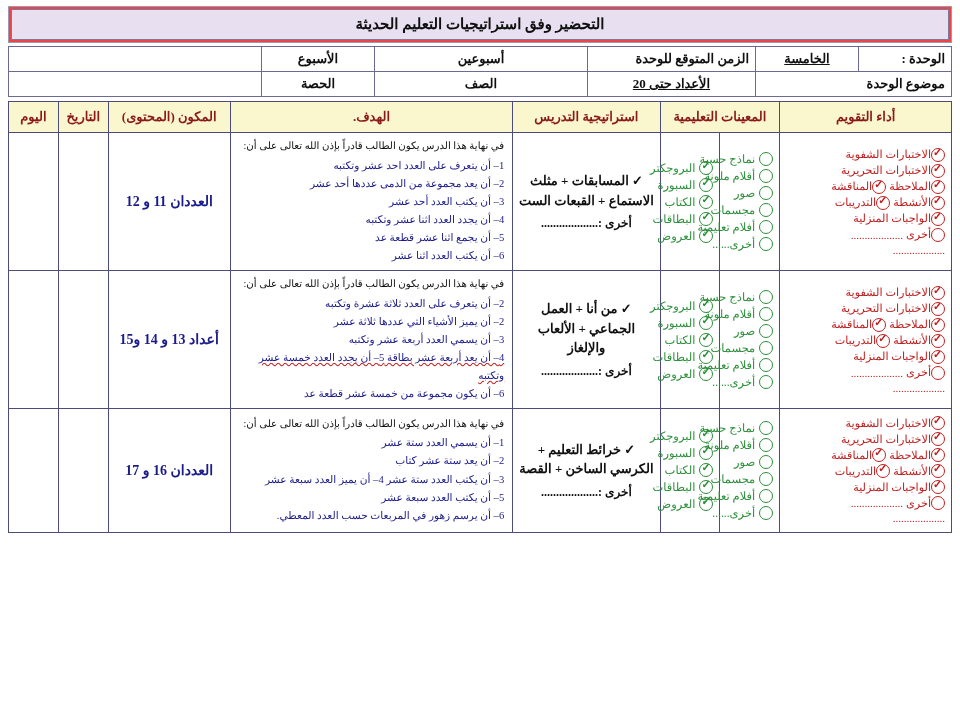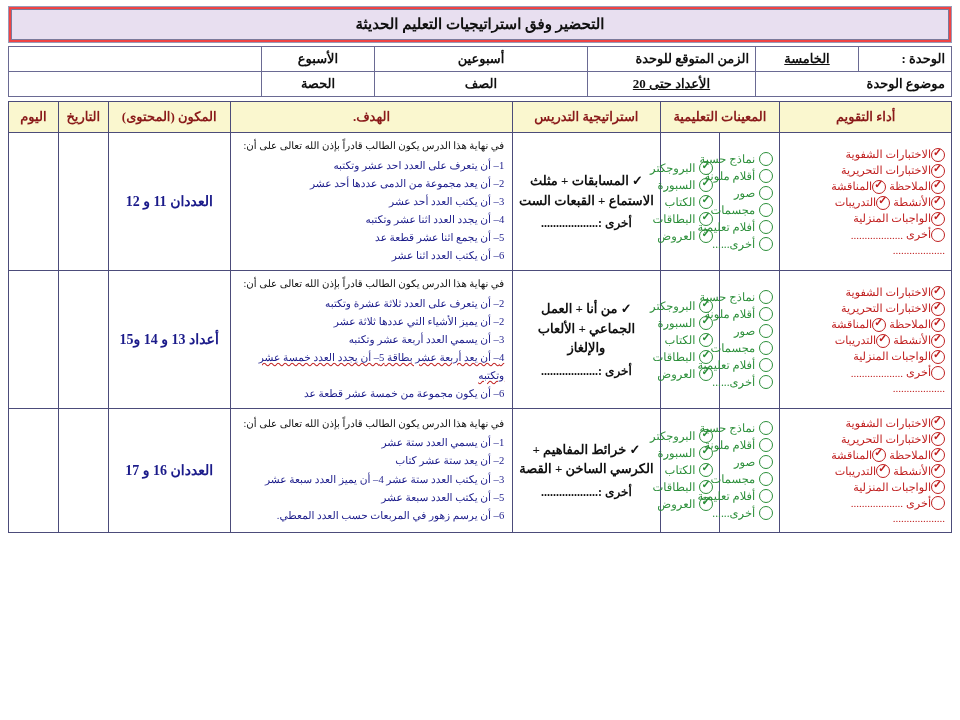--- a/index.html
+++ b/index.html
@@ -517,21 +517,21 @@
               </div>
             <div class="chk-row">
                 <span class="mark on grn"></span>
                 <span>العروض</span>
               </div>
           </div>
         </td>
         <td class="c-strat">
           <div class="strat">
             <span class="tick">✓</span>
-            <span>خرائط المفاهيم + الكرسي الساخن + القصة</span>
+            <span>خرائط التعليم + الكرسي الساخن + القصة</span>
             <span class="other">أخرى :...................</span>
           </div>
         </td>
         <td class="c-goal">
           <div class="goal">
             <span class="head">في نهاية هذا الدرس يكون الطالب قادراً بإذن الله تعالى على أن:</span>
             <ol>
               <li>1– أن يسمي العدد ستة عشر</li>
               <li>2– أن يعد ستة عشر كتاب</li>
               <li>3– أن يكتب العدد ستة عشر      4– أن يميز العدد سبعة عشر</li>

